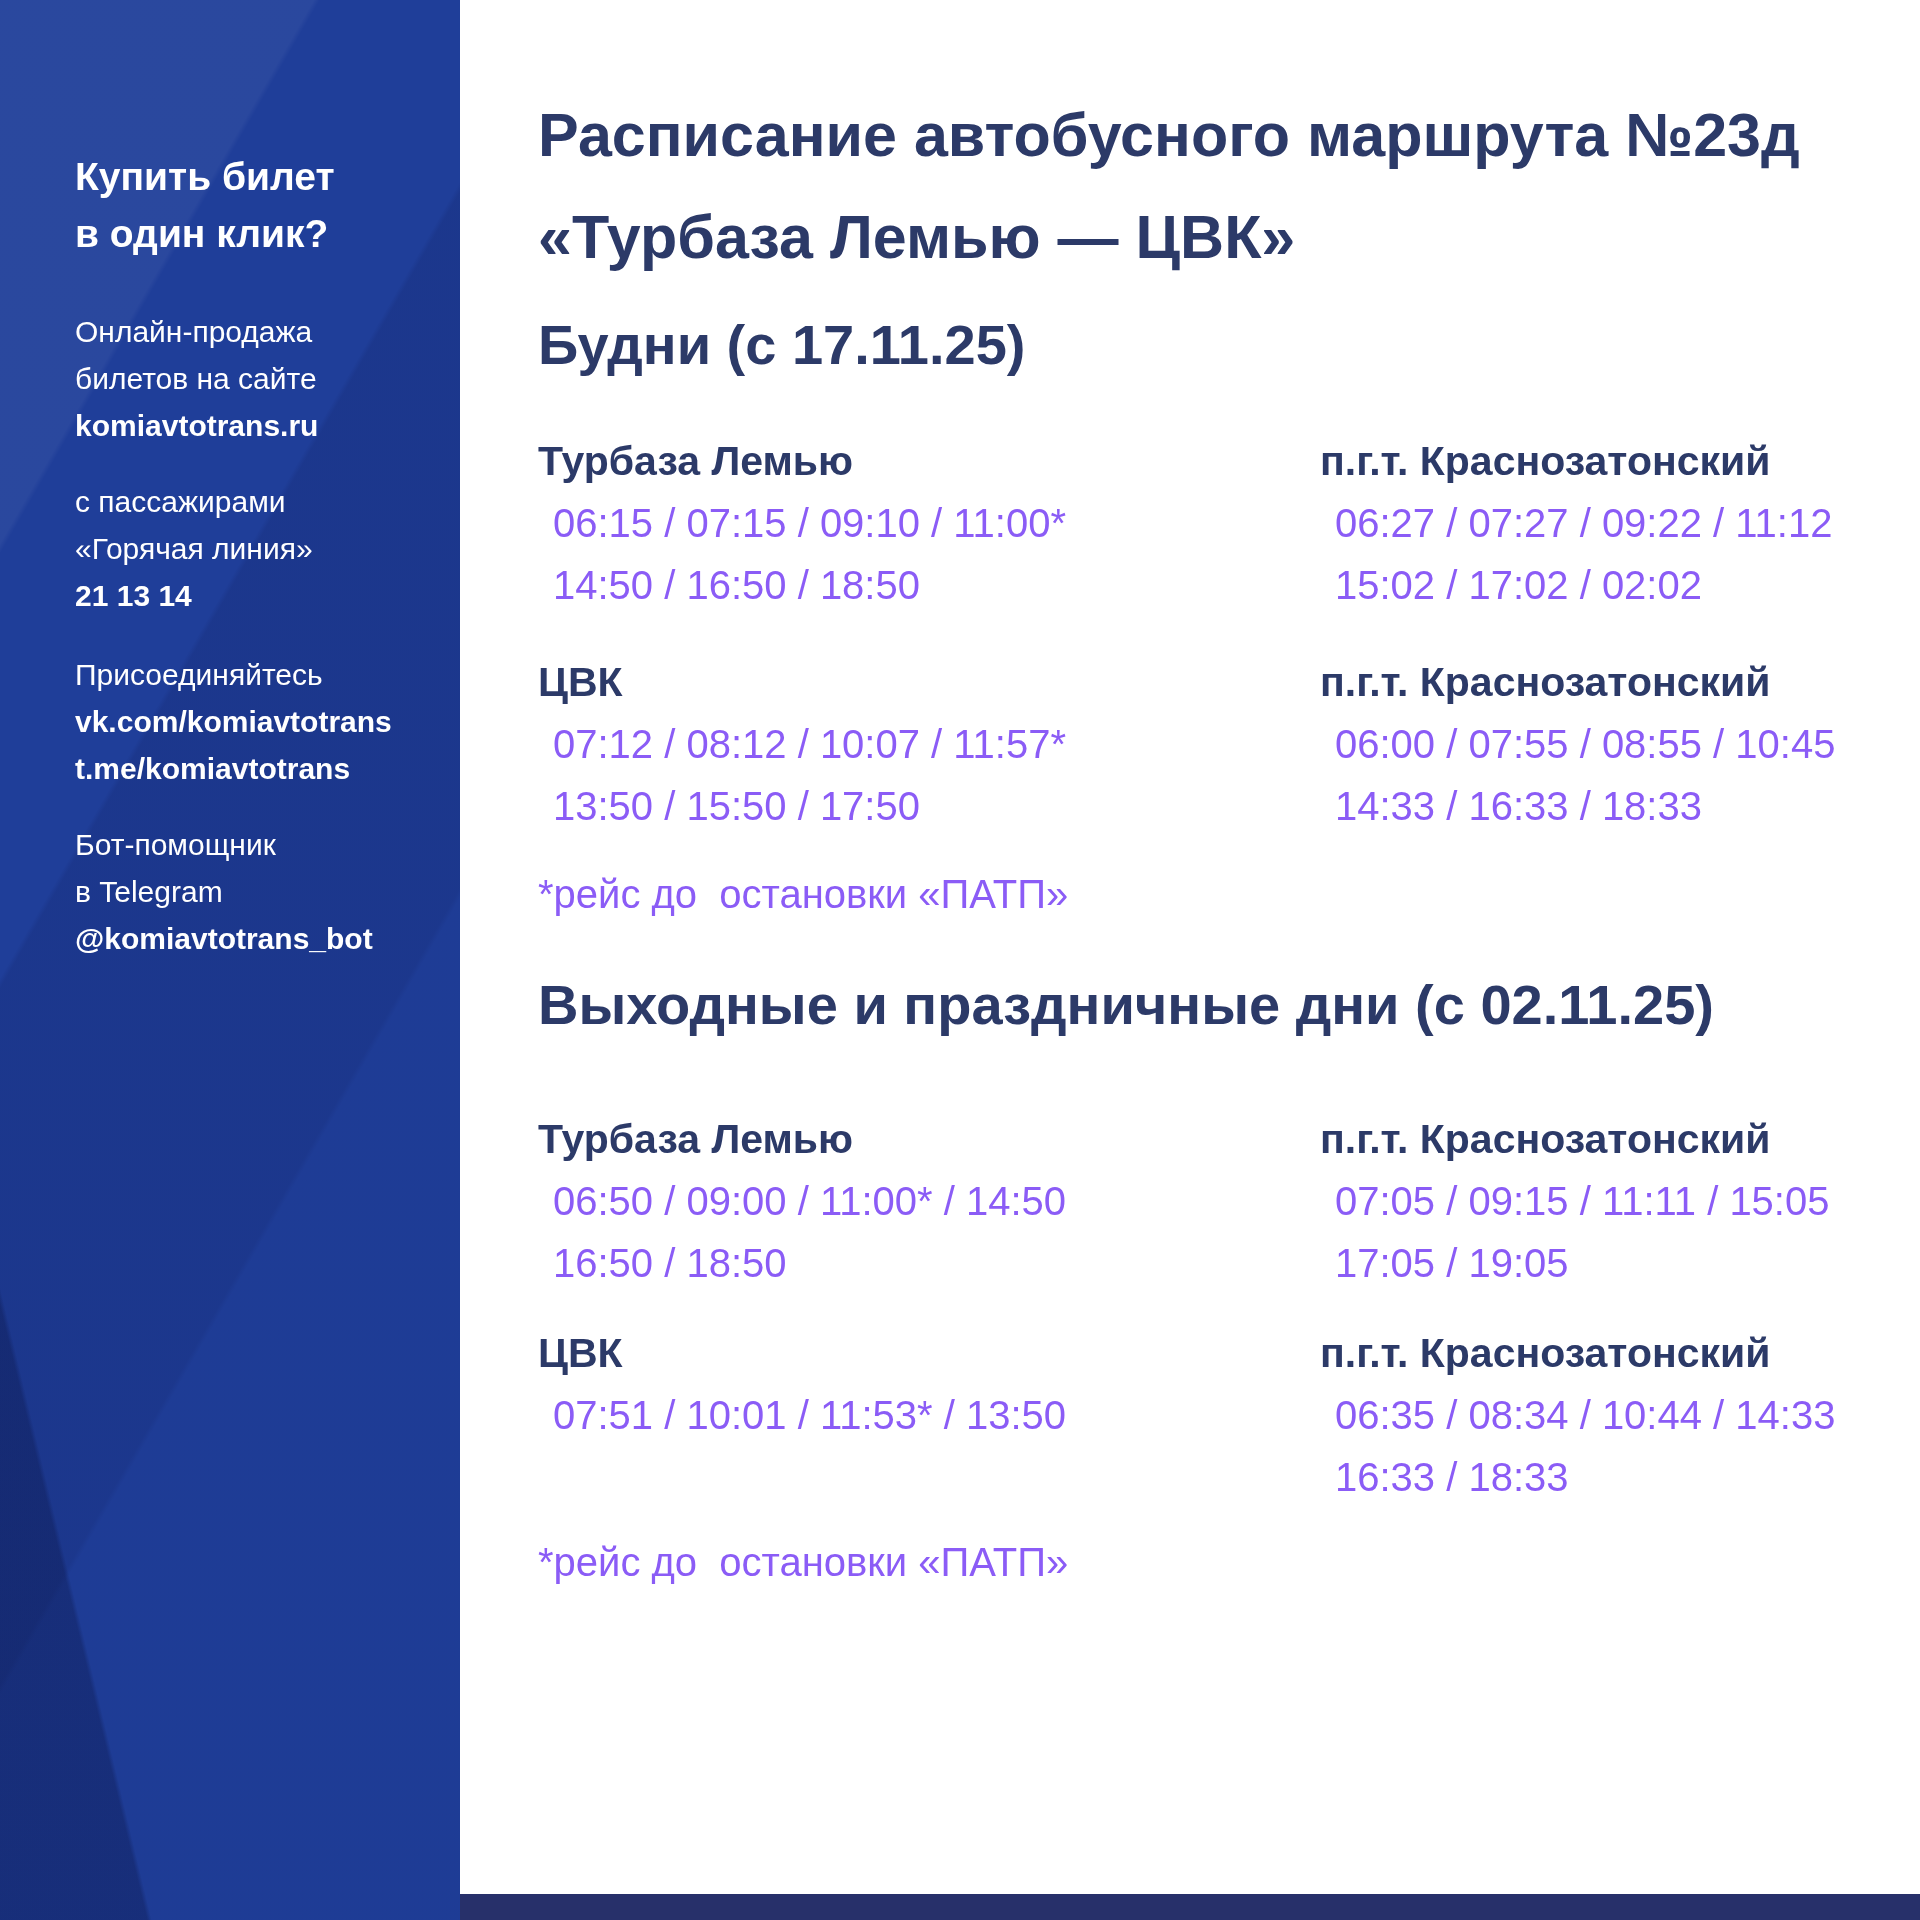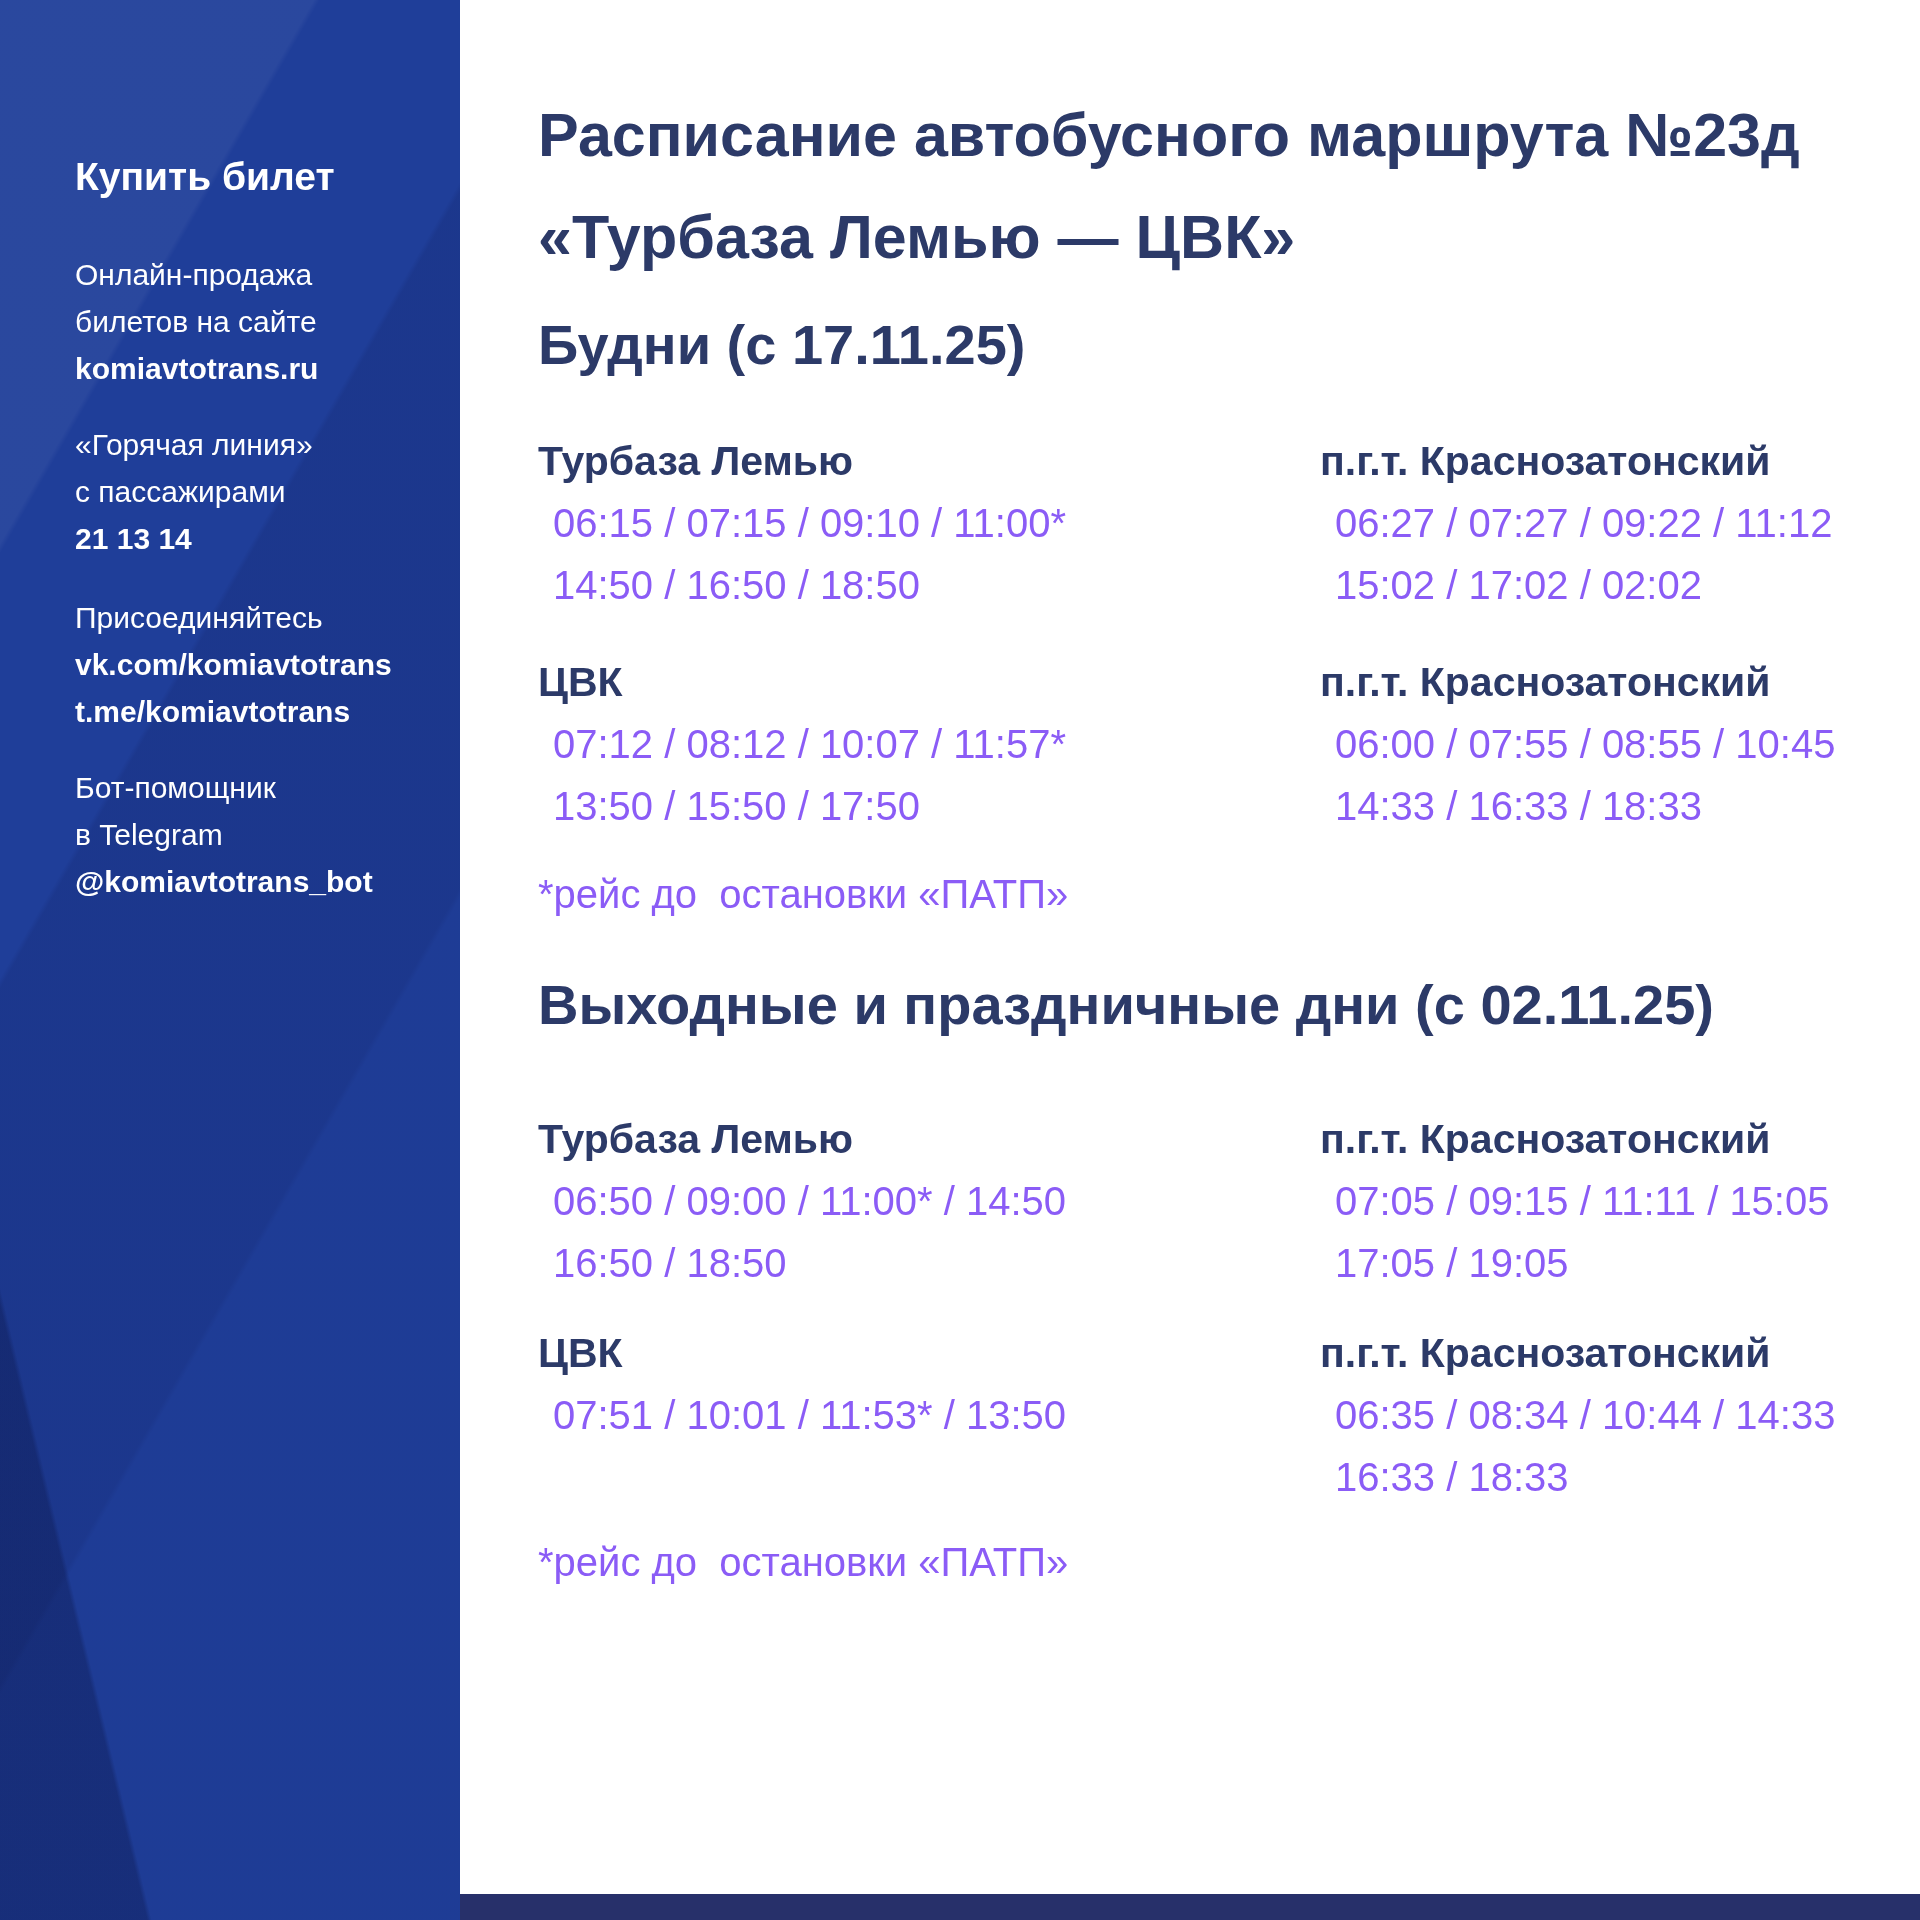--- a/index.html
+++ b/index.html
@@ -77,31 +77,32 @@
     background:#27306a;
   }
 </style>
 </head>
 <body>
 
 <aside class="sidebar">
 
   <div class="tagline">
     <div>Купить билет</div>
+    <div>в один клик?</div>
   </div>
 
   <div class="sb-block m1">
     <div>Онлайн-продажа</div>
     <div>билетов на сайте</div>
     <div class="sb-bold">komiavtotrans.ru</div>
   </div>
 
   <div class="sb-block m2">
+    <div>с пассажирами</div>
     <div>«Горячая линия»</div>
-    <div>с пассажирами</div>
     <div class="sb-bold">21 13 14</div>
   </div>
 
   <div class="sb-block m3">
     <div>Присоединяйтесь</div>
     <div class="sb-bold">vk.com/komiavtotrans</div>
     <div class="sb-bold">t.me/komiavtotrans</div>
   </div>
 
   <div class="sb-block m4">

